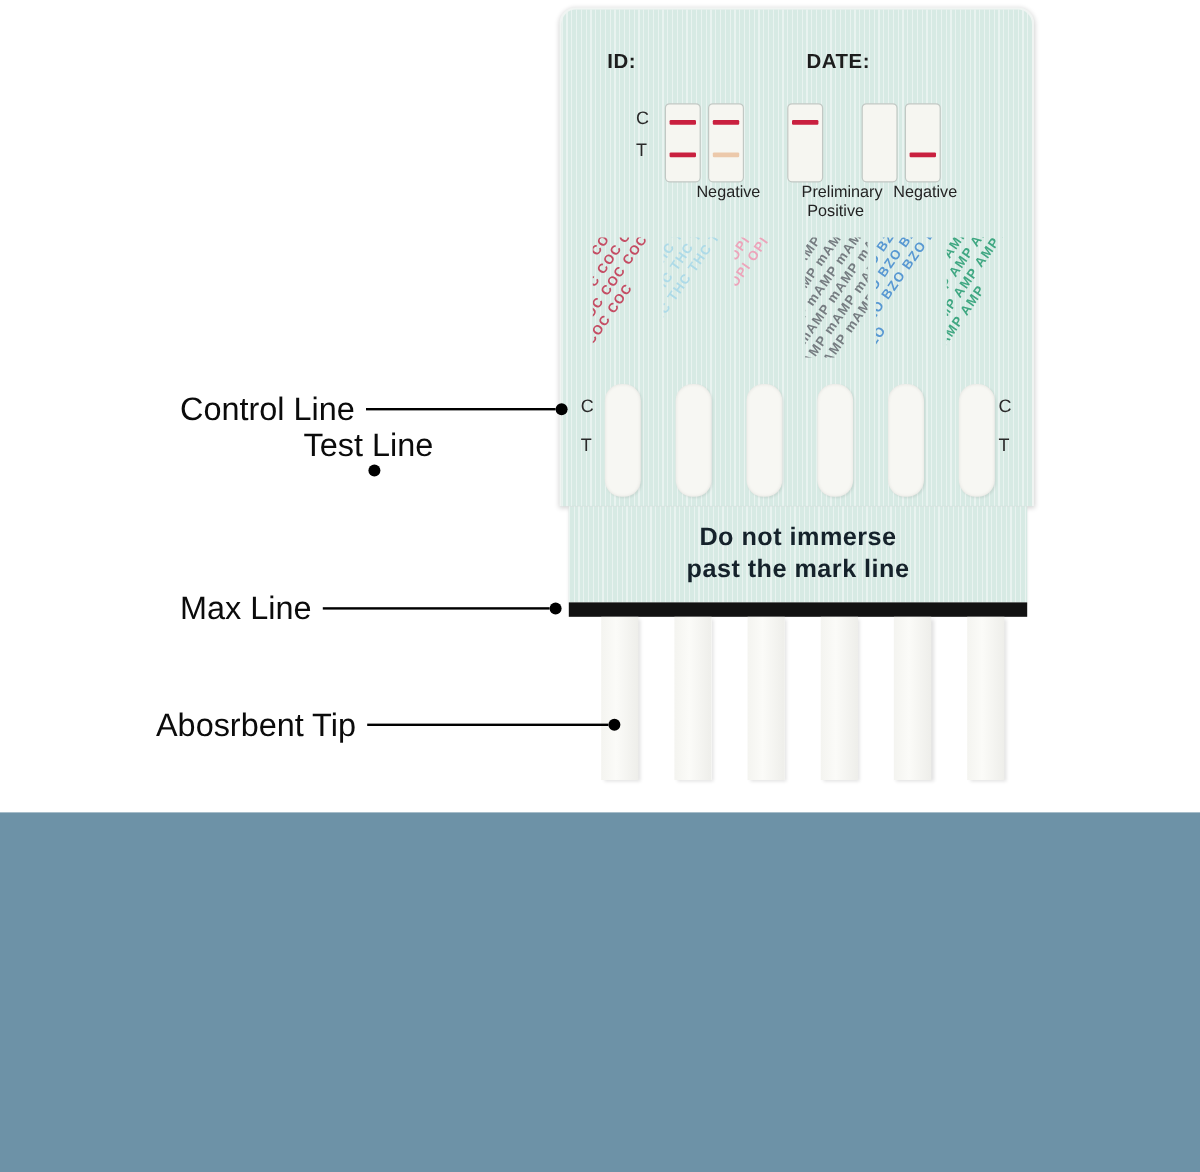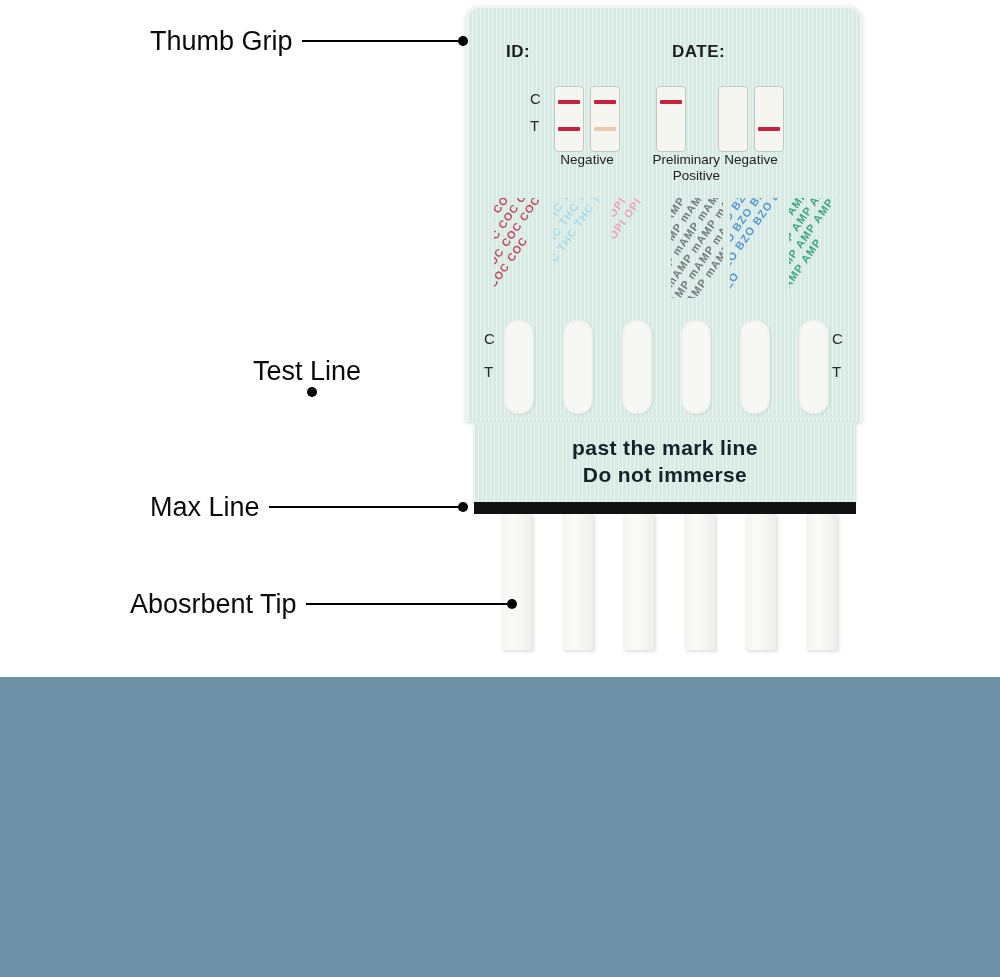--- a/index.html
+++ b/index.html
@@ -30,21 +30,21 @@
   .legend-ct { position:absolute; left:62px; top:82px; font-size:15px; color:#2a2a2a; }
   .legend-ct div { height:27px; }
   .legend-strip {
     position:absolute; top:78px; width:30px; height:66px;
     background:#f6f6f1; border:1px solid #c2c8c4; border-radius:4px;
   }
   .g1a{left:86px;} .g1b{left:122px;} .g2{left:188px;} .g3a{left:250px;} .g3b{left:286px;}
   .strip-line { position:absolute; left:3px; right:3px; height:4px; border-radius:1px; }
   .strip-line.c { top:13px; } .strip-line.t { top:40px; }
   .strip-line.strong { background:#c9203f; } .strip-line.faint { background:#ecc9ab; }
-  .legend-label { position:absolute; top:144px; transform:translateX(-50%); font-size:13.5px; color:#232323; text-align:center; line-height:16px; }
+  .legend-label { position:absolute; top:144px; transform:translateX(-50%); font-size:13.5px; color:#232323; text-align:center; line-height:16px;padding-left:40px; }
   .ll-neg { left:119px; } .ll-pre { left:206px; width:92px;text-align:right; } .ll-inv { left:283px; }
 
   
   .wm-panel { position:absolute; top:190px; width:52px; height:100px; overflow:hidden; }
   .wm1{left:26px;} .wm2{left:85px;} .wm3{left:144px;} .wm4{left:203px;} .wm5{left:262px;} .wm6{left:321px;}
   .wm-inner {
     position:absolute; left:-70px; top:-50px; width:200px; height:210px;
     transform:rotate(-55deg); font-size:11px; font-weight:bold; line-height:13px;
     letter-spacing:1px; word-break:break-all; opacity:.9;
   }
@@ -144,36 +144,36 @@
     <div class="test-window w1"></div>
     <div class="test-window w2"></div>
     <div class="test-window w3"></div>
     <div class="test-window w4"></div>
     <div class="test-window w5"></div>
     <div class="test-window w6"></div>
   </div>
 
   <div class="card-lower">
     <div class="warning">
+      <div>Do not immerse</div>
       <div>past the mark line</div>
-      <div>Do not immerse</div>
     </div>
   </div>
 
   <div class="max-band"></div>
 
   <div class="strip s1"></div>
   <div class="strip s2"></div>
   <div class="strip s3"></div>
   <div class="strip s4"></div>
   <div class="strip s5"></div>
   <div class="strip s6"></div>
 
-  <div class="callout co-thumb">
-    <span class="callout-label">Thumb Grip</span>
+  <div class="callout co-ctrl">
+    <span class="callout-label">Control Line</span>
     <span class="callout-line"></span>
     <span class="callout-dot"></span>
   </div>
   <div class="callout co-test">
     <span class="callout-label">Test Line</span>
     <span class="callout-line"></span>
     <span class="callout-dot"></span>
   </div>
   <div class="callout co-max">
     <span class="callout-label">Max Line</span>

